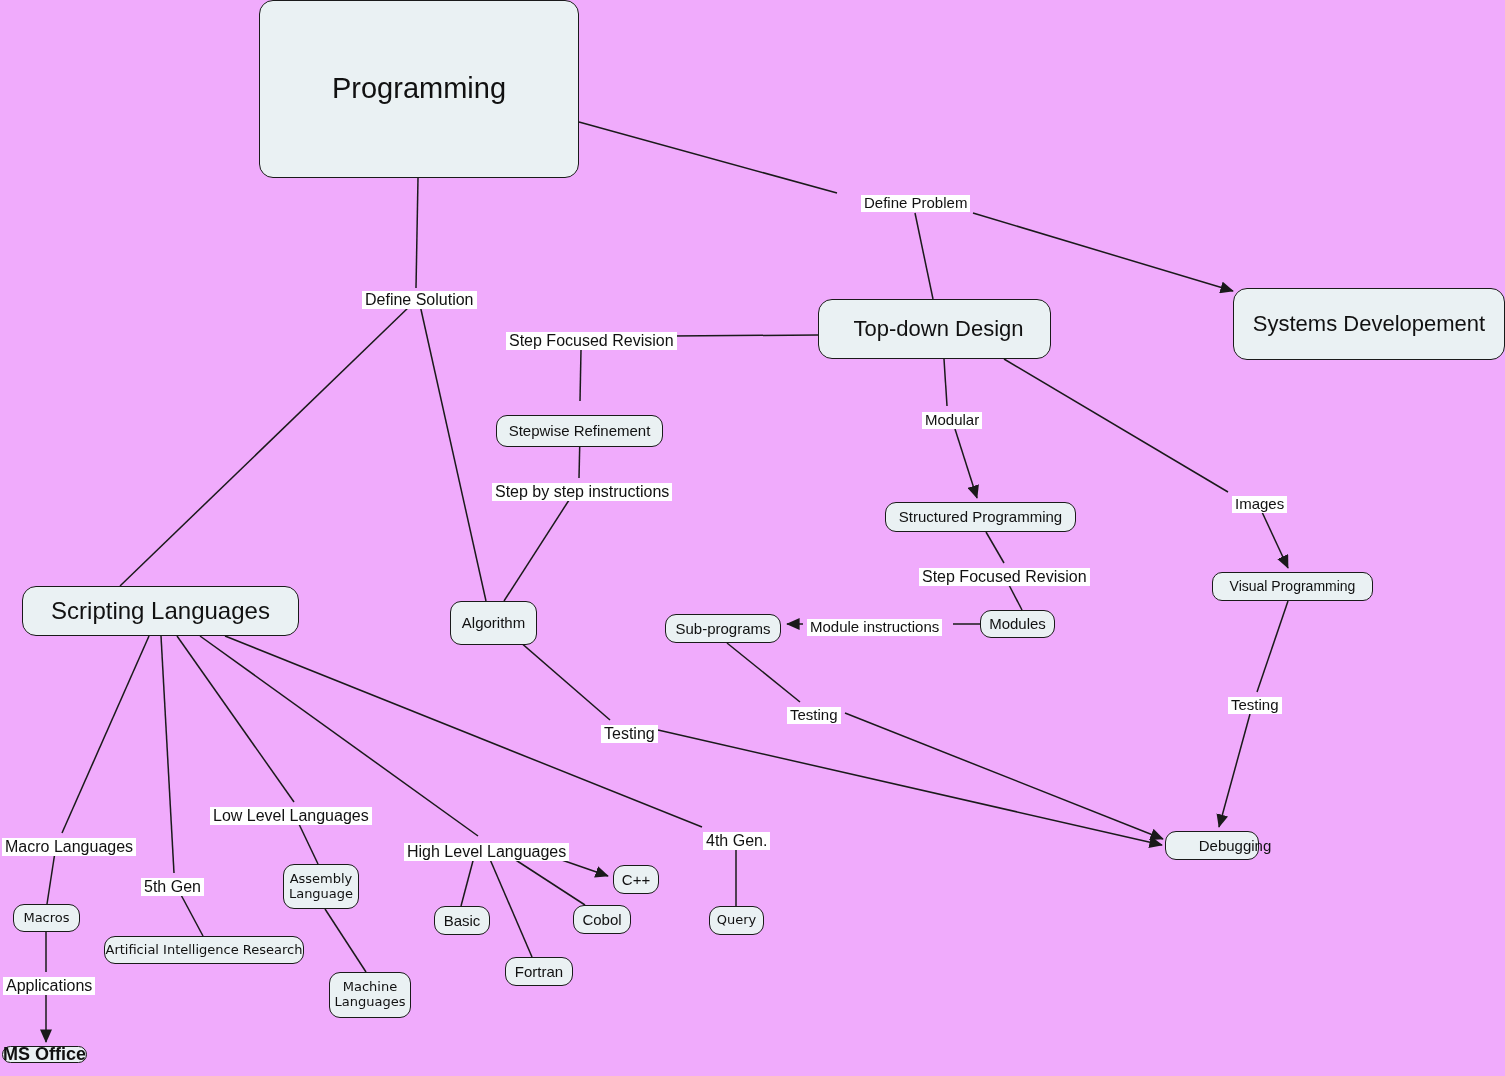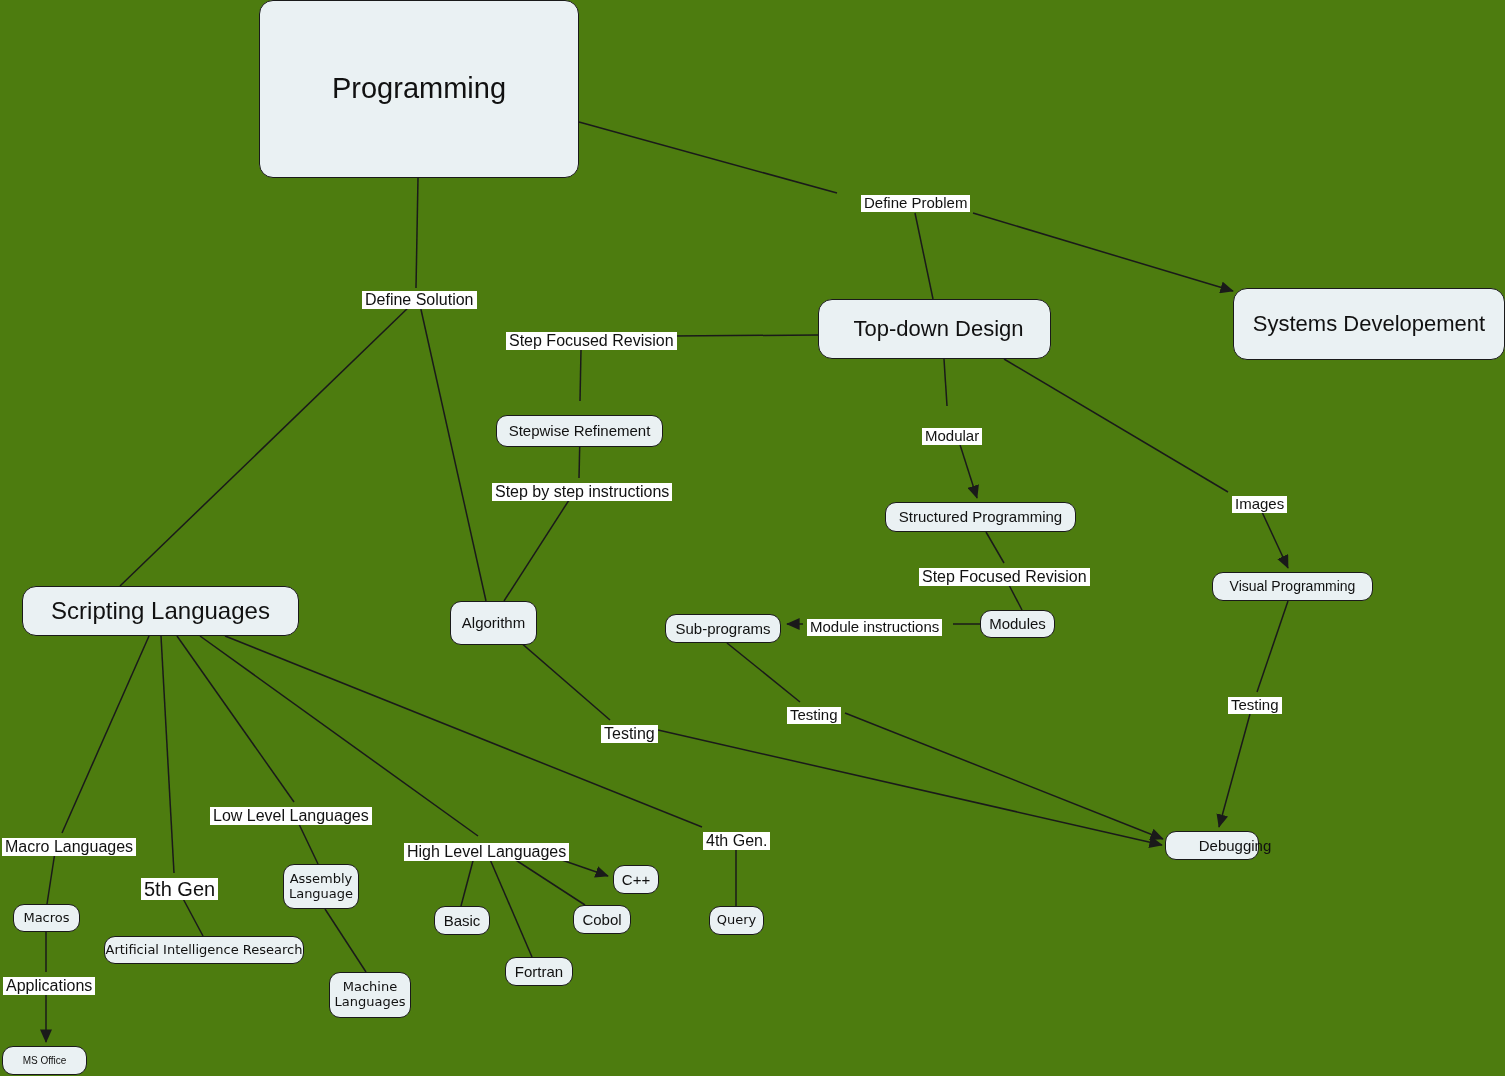--- a/index.html
+++ b/index.html
@@ -4,21 +4,21 @@
 <style>
   html, body {
     margin: 0;
     padding: 0;
     background: #ffffff;
   }
   #canvas {
     position: relative;
     width: 1505px;
     height: 1076px;
-    background: #4d7c0f;
+    background: #f0abfc;
     overflow: hidden;
     font-family: "Liberation Sans", sans-serif;
   }
   #edges {
     position: absolute;
     left: 0;
     top: 0;
     width: 1505px;
     height: 1076px;
     pointer-events: none;
@@ -110,48 +110,48 @@
   <div id="node-layer">
       <div class="node big" style="left: 259px; top: 0px; width: 320px; height: 178px; font-size: 29px;"><span>Programming</span></div>
       <div class="node big" style="left: 818px; top: 299px; width: 233px; height: 60px; font-size: 22px; padding-left: 8px;"><span>Top-down Design</span></div>
       <div class="node big" style="left: 1233px; top: 288px; width: 272px; height: 72px; font-size: 22px;"><span>Systems Developement</span></div>
       <div class="node big" style="left: 22px; top: 586px; width: 277px; height: 50px; font-size: 24px;"><span>Scripting Languages</span></div>
       <div class="node" style="left: 496px; top: 401px; width: 167px; height: 32px; font-size: 15px; margin-top: 14px;"><span>Stepwise Refinement</span></div>
       <div class="node" style="left: 450px; top: 601px; width: 87px; height: 44px; font-size: 15px;"><span>Algorithm</span></div>
       <div class="node" style="left: 885px; top: 502px; width: 191px; height: 30px; font-size: 15px;"><span>Structured Programming</span></div>
       <div class="node" style="left: 980px; top: 610px; width: 75px; height: 28px; font-size: 15px;"><span>Modules</span></div>
       <div class="node" style="left: 665px; top: 614px; width: 116px; height: 29px; font-size: 15px;"><span>Sub-programs</span></div>
-      <div class="node" style="left: 1212px; top: 572px; width: 161px; height: 29px; font-size: 14px;"><span>Visual Programming</span></div>
+      <div class="node" style="left: 1212px; top: 572px; width: 161px; height: 29px; font-size: 14px; border-radius: 10px;"><span>Visual Programming</span></div>
       <div class="node" style="left: 1165px; top: 831px; width: 94px; height: 29px; font-size: 15px; padding-left: 46px;"><span>Debugging</span></div>
       <div class="node alt" style="left: 13px; top: 904px; width: 67px; height: 28px; font-size: 13px;"><span>Macros</span></div>
-      <div class="node" style="left: 2px; top: 1046px; width: 85px; height: 29px; font-size: 10px;"><span>MS Office</span></div>
+      <div class="node" style="left: 2px; top: 1046px; width: 85px; height: 17px; font-size: 18px; font-weight: bold;"><span>MS Office</span></div>
       <div class="node alt" style="left: 104px; top: 936px; width: 200px; height: 28px; font-size: 13px;"><span>Artificial Intelligence Research</span></div>
       <div class="node alt" style="left: 283px; top: 864px; width: 76px; height: 45px; font-size: 13px;"><span>Assembly
 Language</span></div>
       <div class="node alt" style="left: 329px; top: 972px; width: 82px; height: 46px; font-size: 13px;"><span>Machine
 Languages</span></div>
       <div class="node" style="left: 434px; top: 906px; width: 56px; height: 29px; font-size: 15px;"><span>Basic</span></div>
       <div class="node" style="left: 505px; top: 957px; width: 68px; height: 29px; font-size: 15px;"><span>Fortran</span></div>
       <div class="node" style="left: 573px; top: 905px; width: 58px; height: 29px; font-size: 15px;"><span>Cobol</span></div>
       <div class="node" style="left: 613px; top: 865px; width: 46px; height: 29px; font-size: 15px;"><span>C++</span></div>
       <div class="node alt" style="left: 709px; top: 906px; width: 55px; height: 29px; font-size: 13px;"><span>Query</span></div>
     </div>
   <div id="label-layer">
       <div class="elabel" style="left: 362px; top: 291px; font-size: 16px;">Define Solution</div>
       <div class="elabel" style="left: 861px; top: 195px; font-size: 15px;">Define Problem</div>
       <div class="elabel" style="left: 506px; top: 332px; font-size: 16px;">Step Focused Revision</div>
       <div class="elabel" style="left: 492px; top: 483px; font-size: 16px;">Step by step instructions</div>
-      <div class="elabel" style="left: 922px; top: 412px; font-size: 15px; margin-top: 16px;">Modular</div>
+      <div class="elabel" style="left: 922px; top: 412px; font-size: 15px;">Modular</div>
       <div class="elabel" style="left: 919px; top: 568px; font-size: 16px;">Step Focused Revision</div>
       <div class="elabel" style="left: 807px; top: 619px; font-size: 15px;">Module instructions</div>
       <div class="elabel" style="left: 1232px; top: 496px; font-size: 15px;">Images</div>
       <div class="elabel" style="left: 1228px; top: 697px; font-size: 15px;">Testing</div>
       <div class="elabel" style="left: 787px; top: 707px; font-size: 15px;">Testing</div>
       <div class="elabel" style="left: 601px; top: 725px; font-size: 16px;">Testing</div>
       <div class="elabel" style="left: 2px; top: 838px; font-size: 16px;">Macro Languages</div>
-      <div class="elabel" style="left: 141px; top: 878px; font-size: 20px;">5th Gen</div>
+      <div class="elabel" style="left: 141px; top: 878px; font-size: 16px;">5th Gen</div>
       <div class="elabel" style="left: 210px; top: 807px; font-size: 16px;">Low Level Languages</div>
       <div class="elabel" style="left: 404px; top: 843px; font-size: 16px;">High Level Languages</div>
       <div class="elabel" style="left: 703px; top: 832px; font-size: 16px;">4th Gen.</div>
       <div class="elabel" style="left: 3px; top: 977px; font-size: 16px;">Applications</div>
     </div>
 
 </div>
 
 </body></html>

